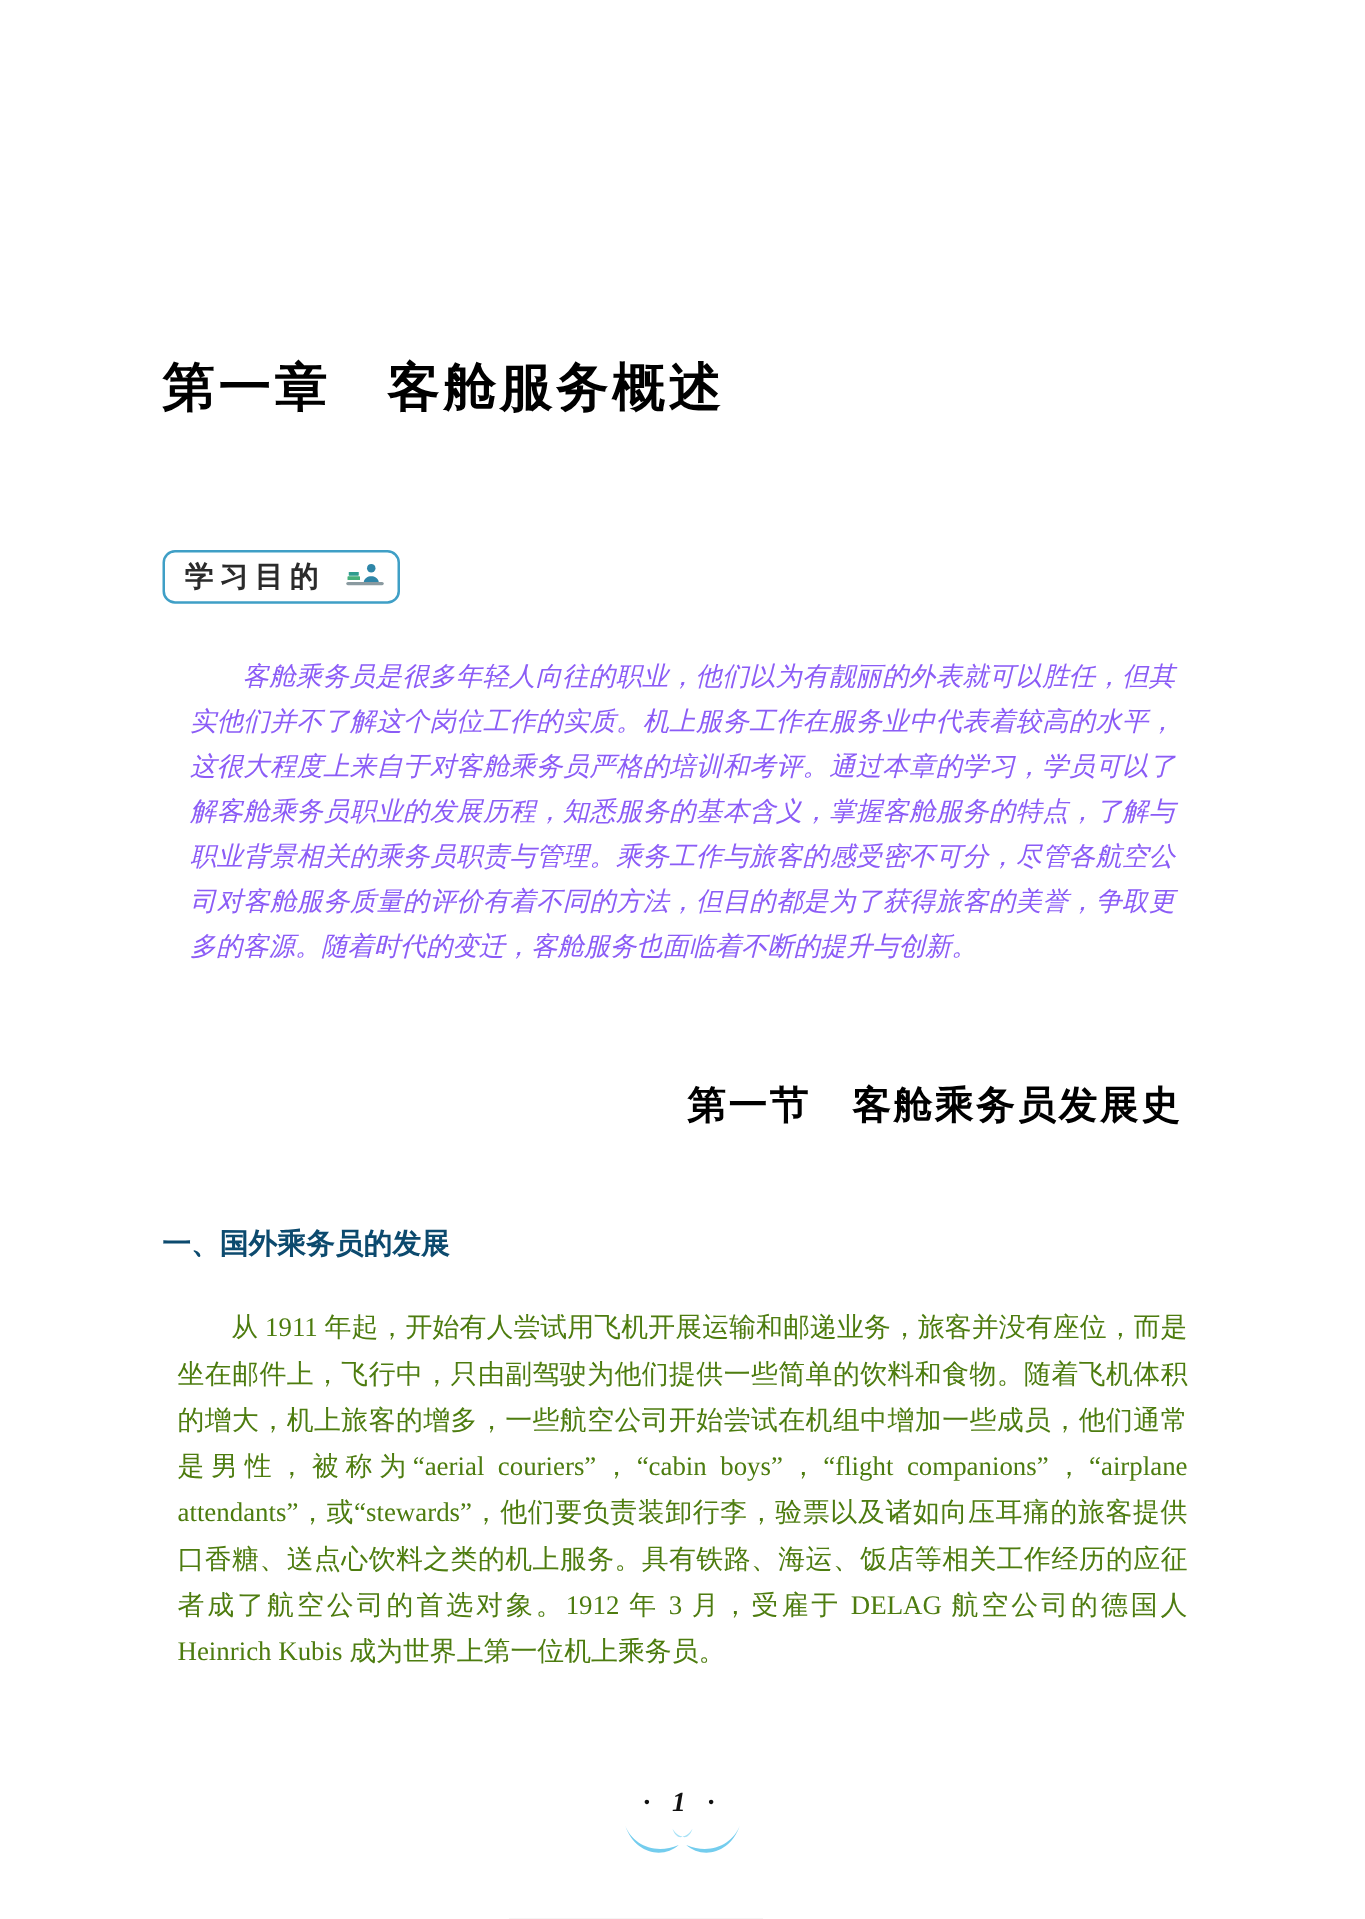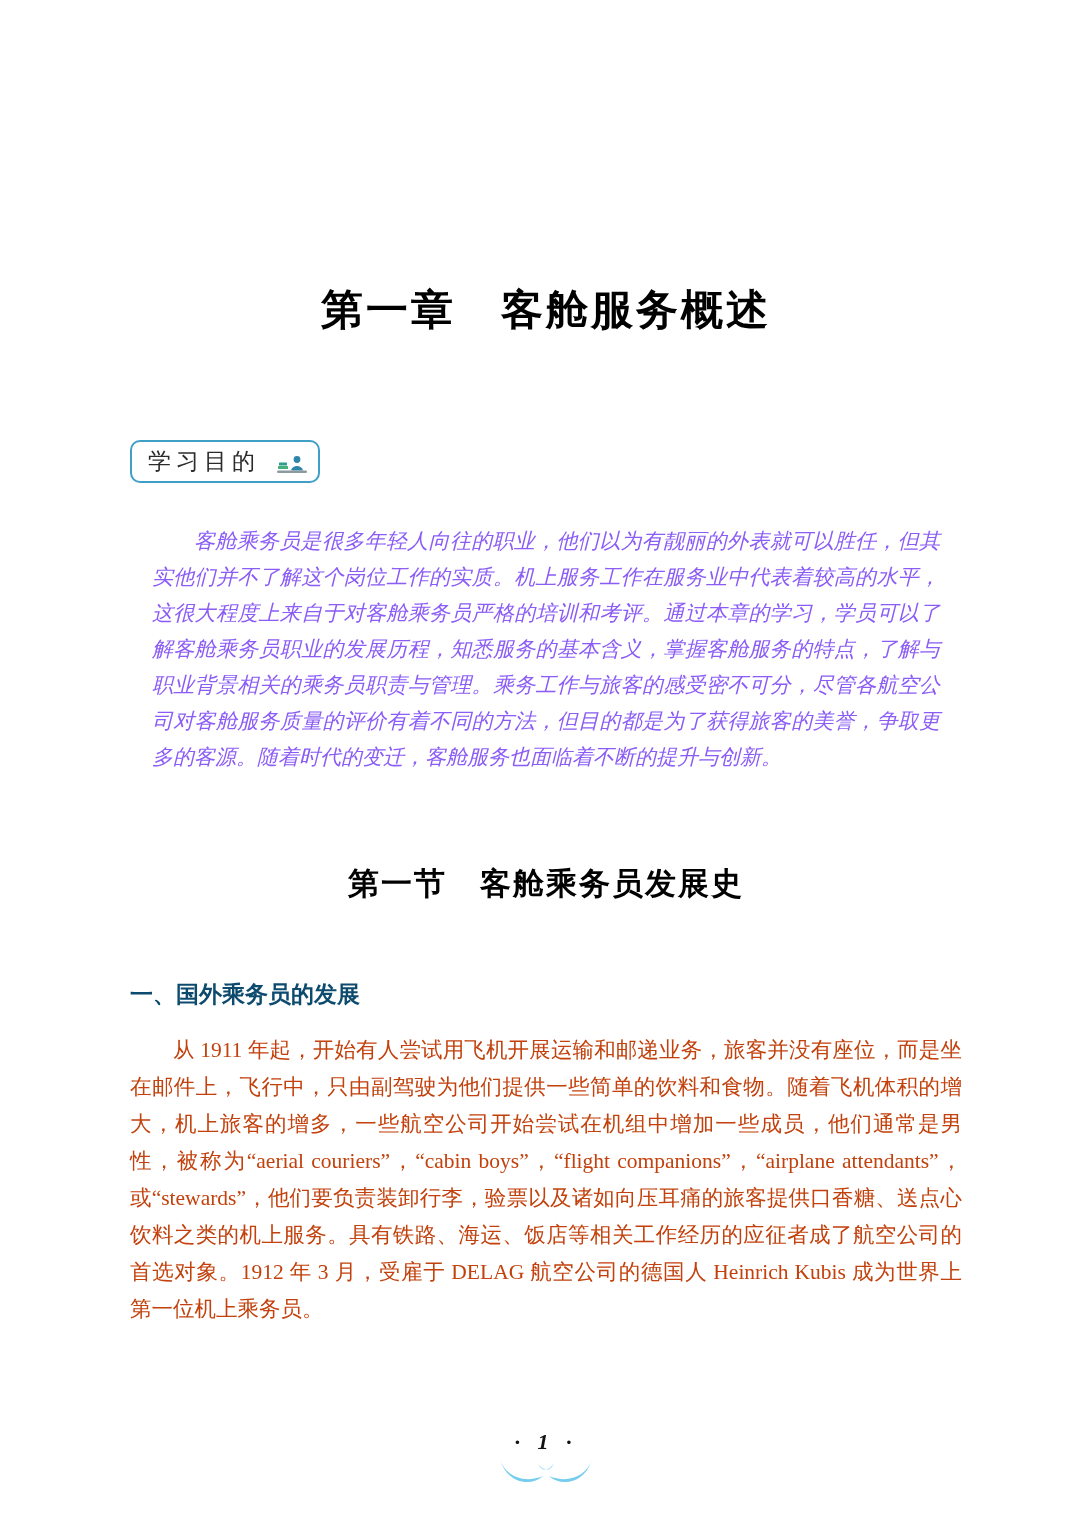--- a/index.html
+++ b/index.html
@@ -12,37 +12,38 @@
     background: #ffffff;
     color: #141414;
     font-family: "Liberation Serif", "DejaVu Serif", serif;
     overflow: hidden;
   }
   .content { padding: 0 130px; }
 
   .chapter-title {
     margin: 0;
     padding-top: 282px;
-    text-align: center;
+    text-align: left;
     font-family: "Liberation Sans", "DejaVu Sans", sans-serif;
     font-weight: bold;
     font-size: 42px;
     letter-spacing: 3px;
     color: #000000;
   }
 
   .badge-row { margin-top: 102px; }
   .badge {
     display: inline-flex;
-    align-items: flex-end;
+    align-items: flex-start;
     gap: 16px;
     border: 2px solid #3f9fc6;
     border-radius: 10px;
     padding: 4px 10px 4px 16px;
     background: #ffffff;
+    font-weight: bold;
   }
   .badge-label {
     font-family: "Liberation Sans", "DejaVu Sans", sans-serif;
     font-size: 23px;
     letter-spacing: 5px;
     color: #2b2b2b;
   }
   .badge-icon { display: inline-flex; align-items: flex-end; }
 
   .objective {
@@ -52,45 +53,45 @@
     font-size: 21px;
     line-height: 36px;
     text-indent: 2em;
     text-align: justify;
     color: #8b5cf6;
   }
 
   .section-title {
     margin: 16px;
     padding-top: 72px;
-    text-align: center;
+    text-align: right;
     font-family: Liberation Serif, serif;
     font-weight: 600;
     font-size: 31px;
     letter-spacing: 2px;
     color: #000000;
   }
 
   .subsection {
     margin: 0;
     padding-top: 58px;
     font-family: "Liberation Sans", "DejaVu Sans", sans-serif;
     font-weight: bold;
     font-size: 23px;
     color: #0c4a6e;
   }
 
   .body-para {
-    margin: 0;
+    margin: 12px;
     padding-top: 14px;
     font-size: 21.5px;
     line-height: 37px;
     text-indent: 2em;
     text-align: justify;
-    color: #c2410c;
+    color: #4d7c0f;
   }
   .body-para.first { padding-top: 22px; }
 
   .footer {
     position: absolute;
     left: 0; right: 0;
     bottom: 48px;
     text-align: center;
   }
   .page-number {

